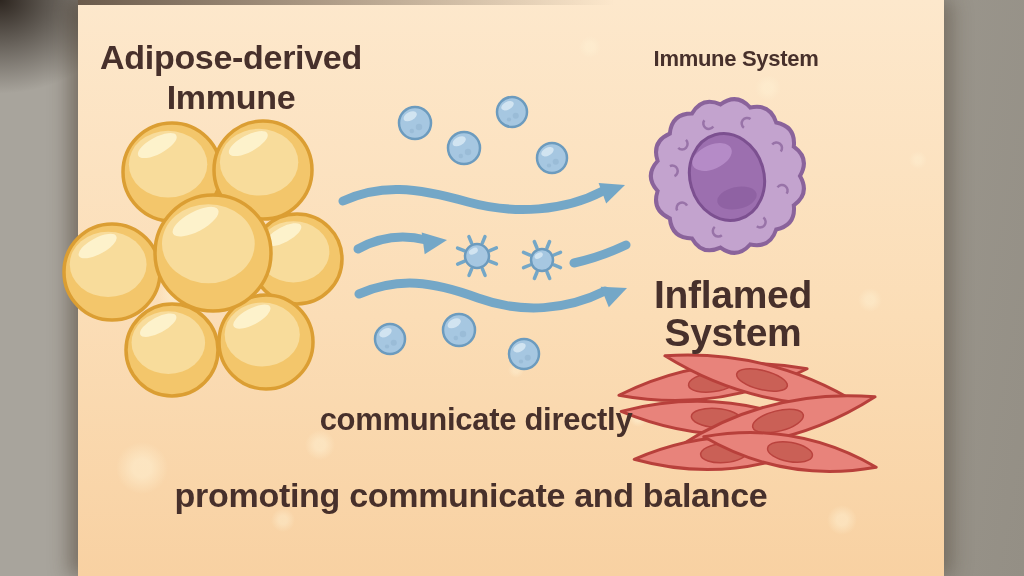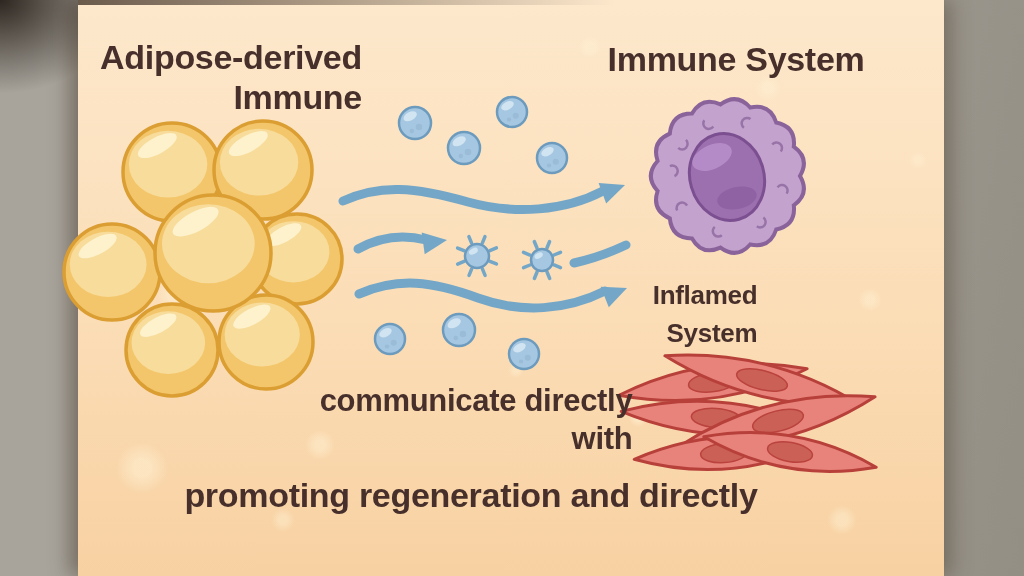--- a/index.html
+++ b/index.html
@@ -56,26 +56,26 @@
   .imm-mark{fill:none;stroke:var(--immune-stroke);stroke-width:2.5;opacity:.75}
   .imm-nuc{fill:var(--nucleus);stroke:var(--nucleus-stroke);stroke-width:3}
   .imm-nuc-dark{fill:var(--nucleus-dark);opacity:.7}
   .imm-nuc-light{fill:var(--nucleus-light);opacity:.85}
   
   .tis-body{fill:var(--tissue);stroke:var(--tissue-stroke);stroke-width:3;stroke-linejoin:round}
   .tis-nuc{fill:var(--tissue-nucleus);stroke:var(--tissue-stroke);stroke-width:1.5;opacity:.95}
 
   .t{
     position:absolute;transform:translate(-50%,-50%);
-    color:var(--text);font-weight:700;text-align:right;
+    color:var(--text);font-weight:700;text-align:center;
     white-space:nowrap;letter-spacing:-.3px;
   }
   #t-adipose{left:231px;top:77px;font-size:34px;line-height:40px}
-  #t-immune{left:736px;top:59px;font-size:34px}
-  #t-inflamed{left:705px;top:314px;font-size:26px;line-height:38px}
+  #t-immune{left:736px;top:59px;font-size:22px}
+  #t-inflamed{left:733px;top:314px;font-size:39px;line-height:38px}
   #t-comm{left:476px;top:420px;font-size:31px;line-height:38px}
   #t-promote{left:471px;top:495px;font-size:34px}
 </style>
 </head>
 <body>
 
 <div class="wall"></div>
 <div class="card"></div>
 
 <svg class="art" viewBox="0 0 1024 576">
@@ -260,17 +260,16 @@
 </div>
 <div class="t" id="t-immune">
   <div>Immune System</div>
 </div>
 <div class="t" id="t-inflamed">
   <div>Inflamed</div>
   <div>System</div>
 </div>
 <div class="t" id="t-comm">
   <div>communicate directly</div>
-  <div>with</div>
 </div>
 <div class="t" id="t-promote">
-  <div>promoting regeneration and directly</div>
+  <div>promoting communicate and balance</div>
 </div>
 
 </body></html>

